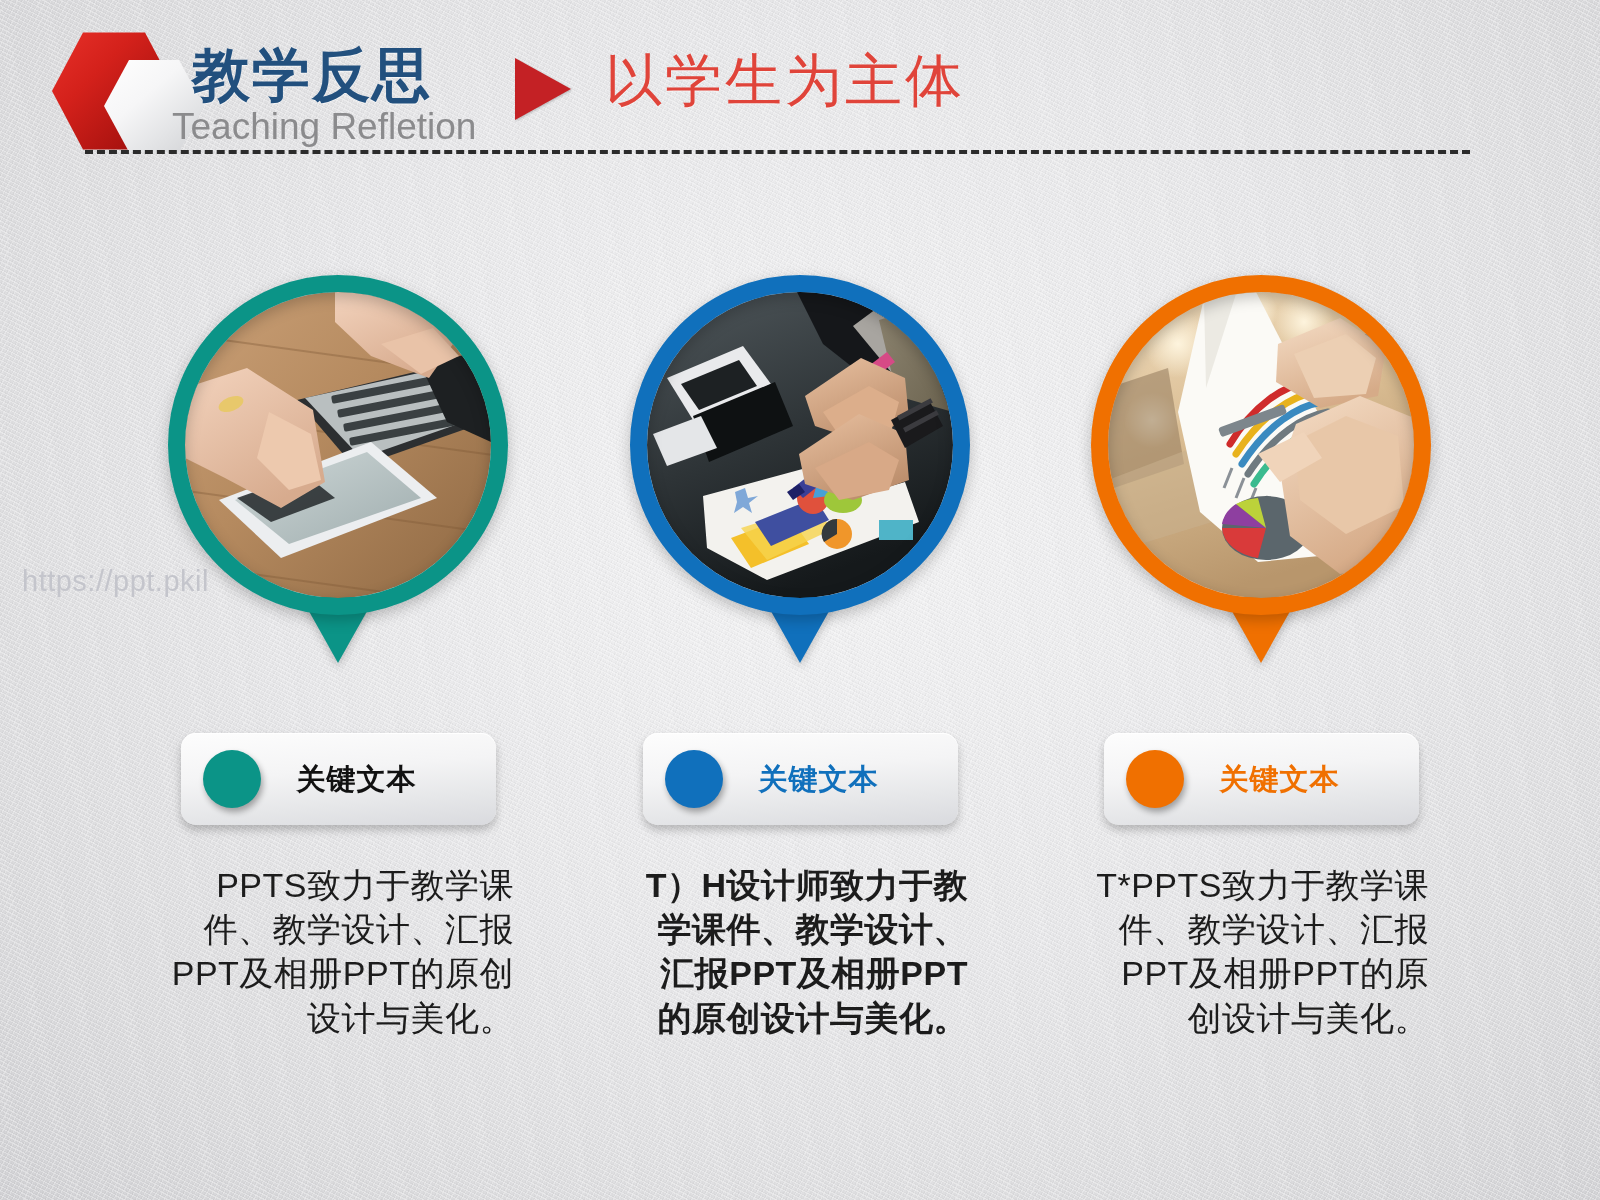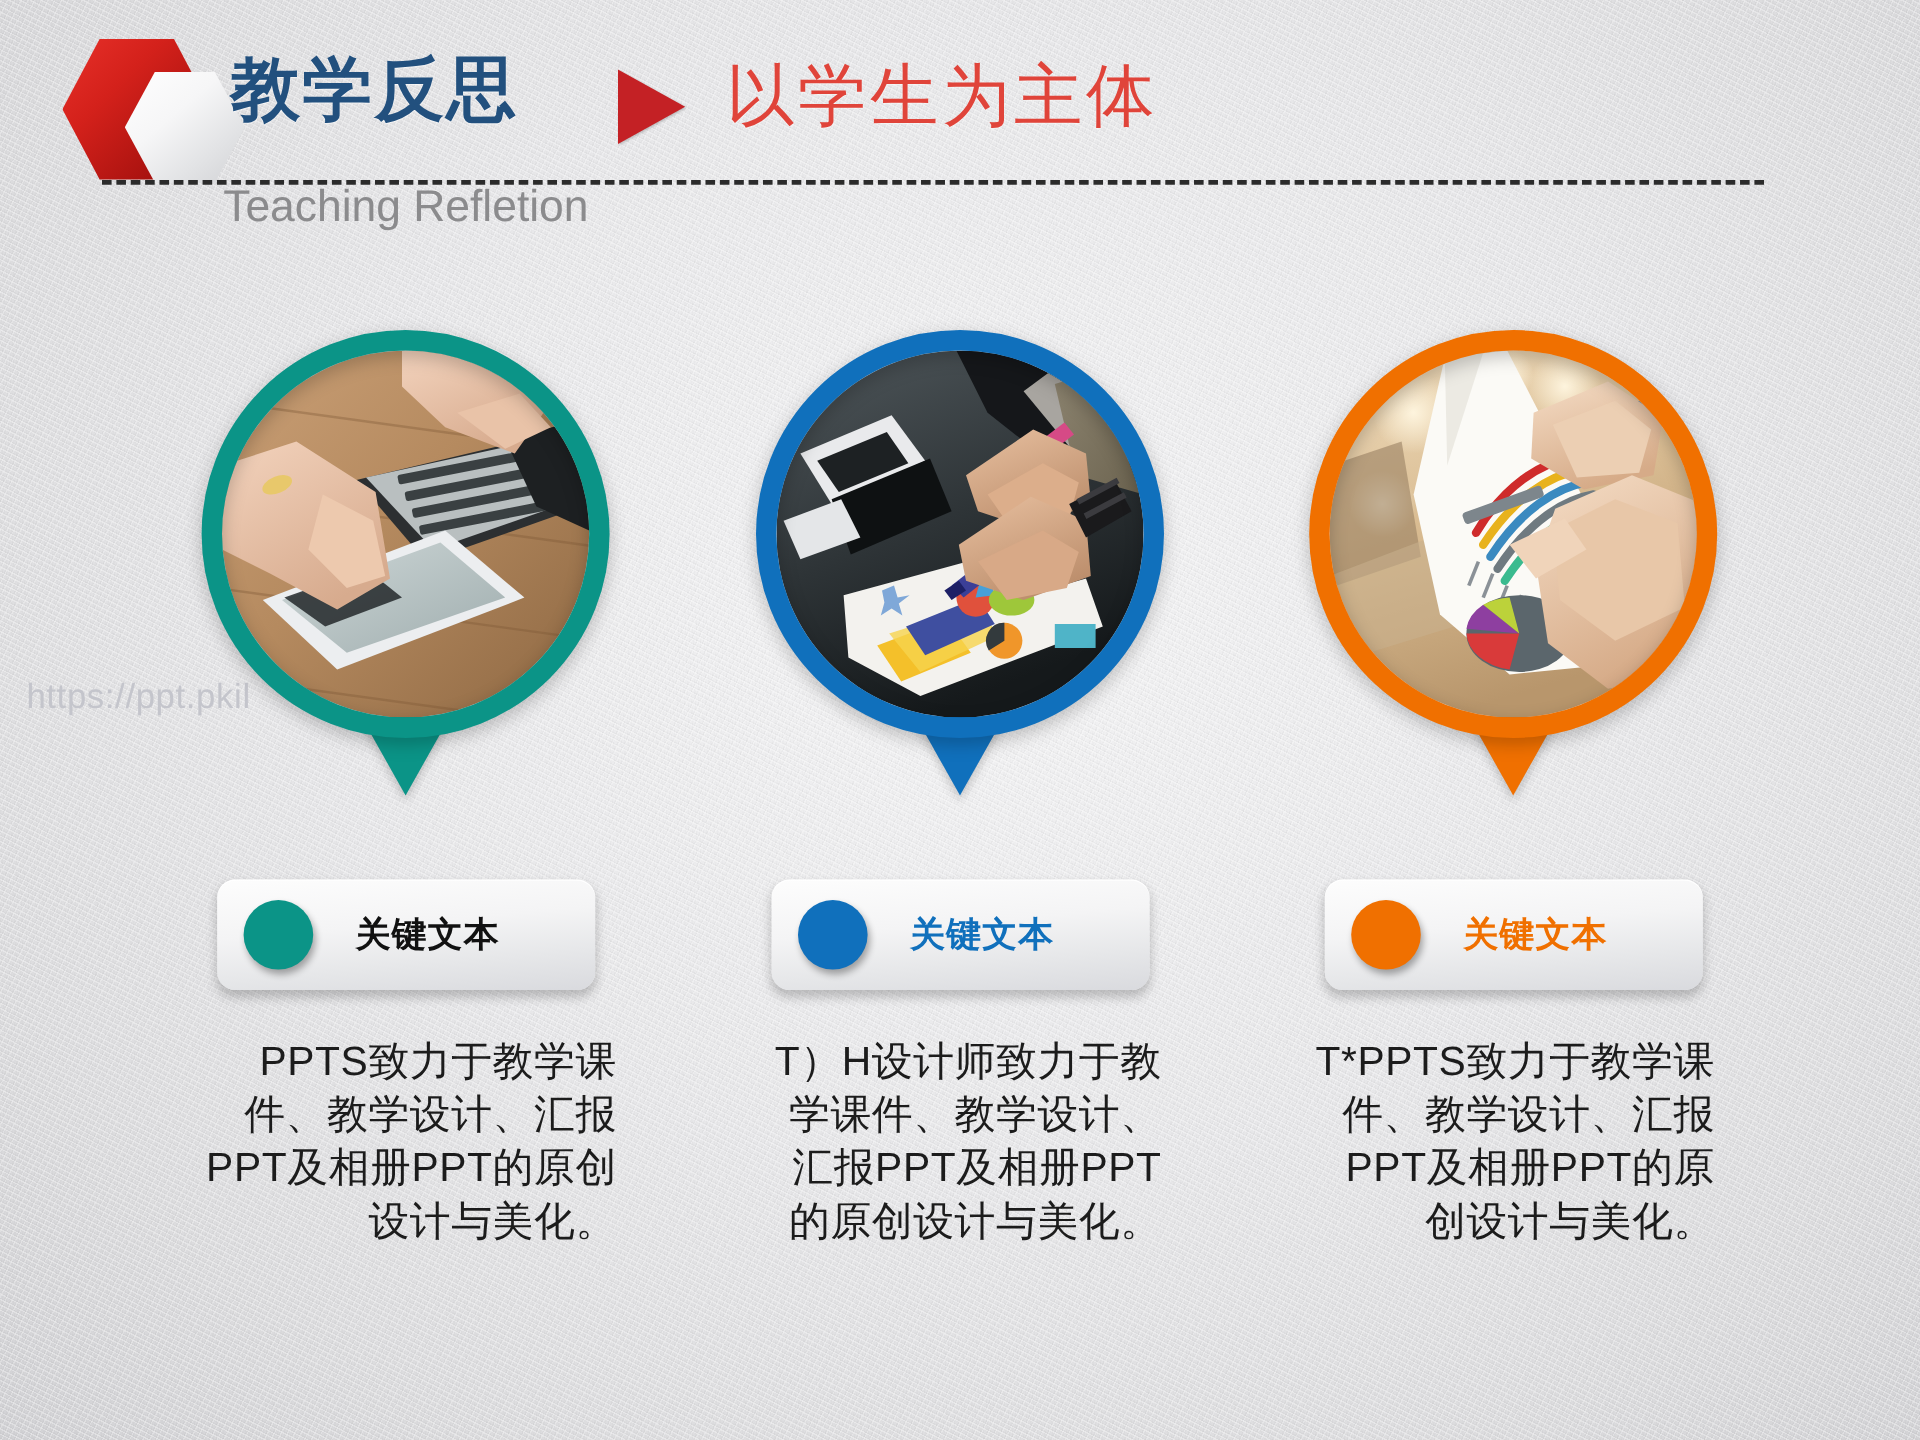--- a/index.html
+++ b/index.html
@@ -76,27 +76,26 @@
     top: 46px;
     font-size: 58px;
     font-weight: bold;
     color: #22507e;
     letter-spacing: 2px;
     line-height: 1;
     text-shadow: 0 1px 1px rgba(255,255,255,.7);
   }
   .title-en {
     position: absolute;
-    left: 186px;
+    left: 172px;
     top: 108px;
     font-size: 37px;
     color: #8b8b8d;
     letter-spacing: 0px;
     line-height: 1;
-    margin-top: 45px;
   }
 
   .section-arrow {
     position: absolute;
     left: 515px;
     top: 58px;
     width: 0; height: 0;
     border-left: 56px solid #c42125;
     border-top: 31px solid transparent;
     border-bottom: 31px solid transparent;
@@ -237,21 +236,21 @@
   .body-text {
     margin: 38px auto 0;
     width: 360px;
     text-align: right;
     font-size: 34px;
     line-height: 1.30;
     color: #1c1c1c;
     letter-spacing: .5px;
   }
   .col-1 .body-text { width: 352px; }
-  .col-2 .body-text { width: 336px; }
+  .col-2 .body-text { width: 336px; font-weight: bold; }
   .col-3 .body-text { width: 336px; }
 </style>
 </head>
 <body>
 
 <div id="slide">
 
   <div id="header">
 
     <div class="logo-mark">

